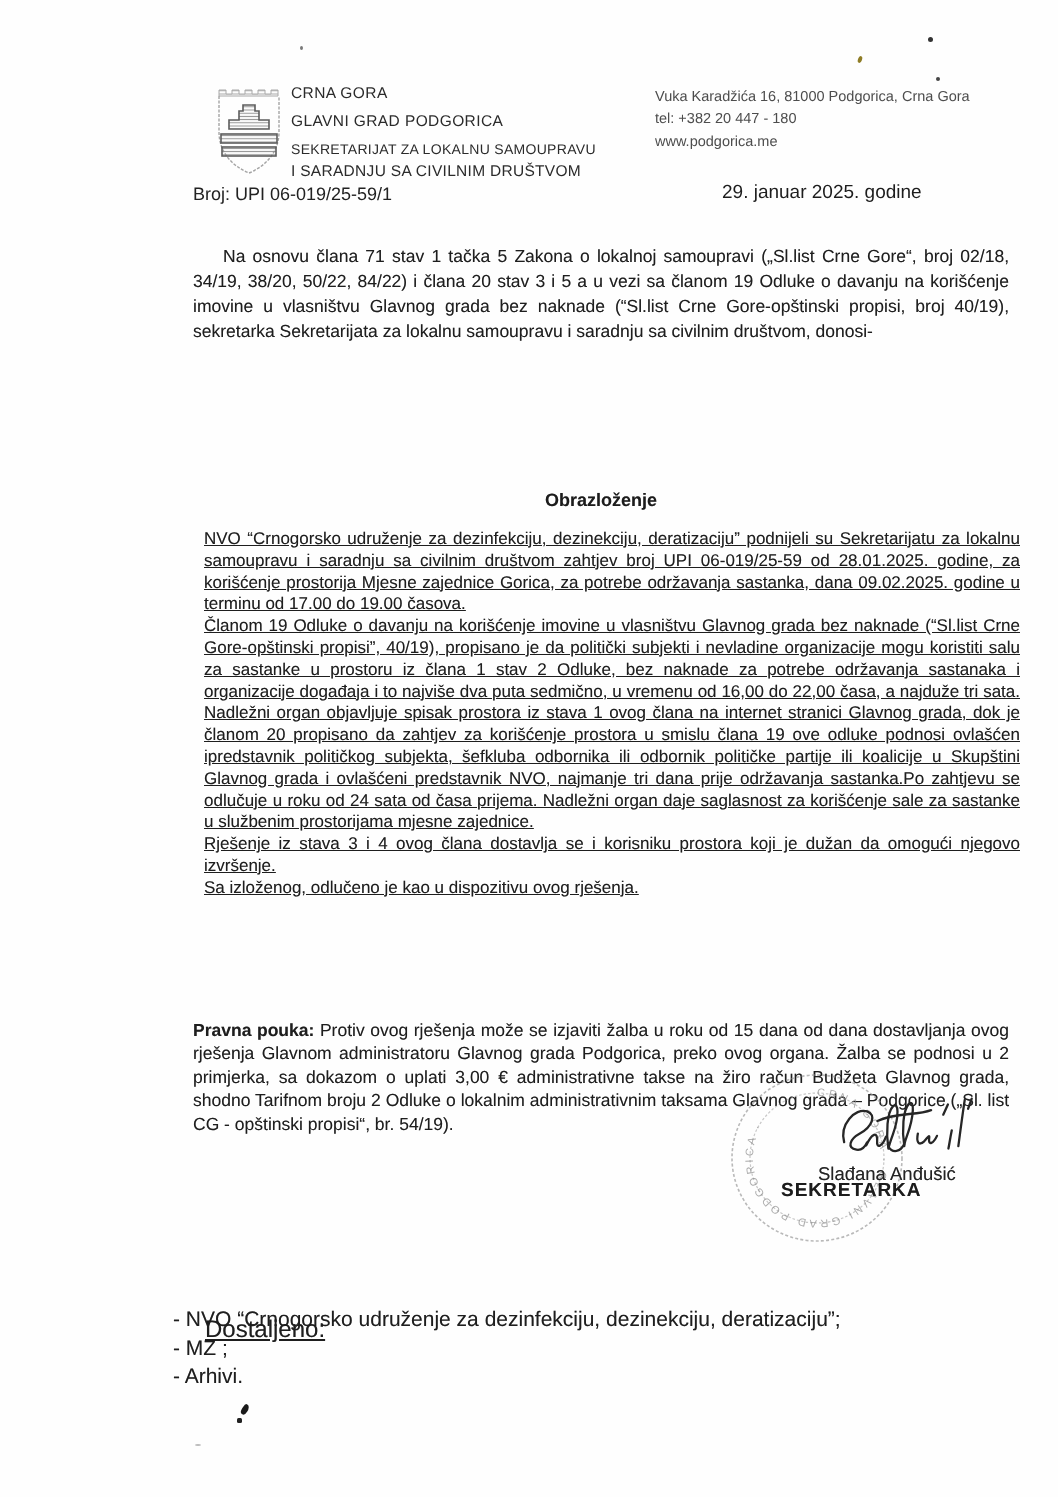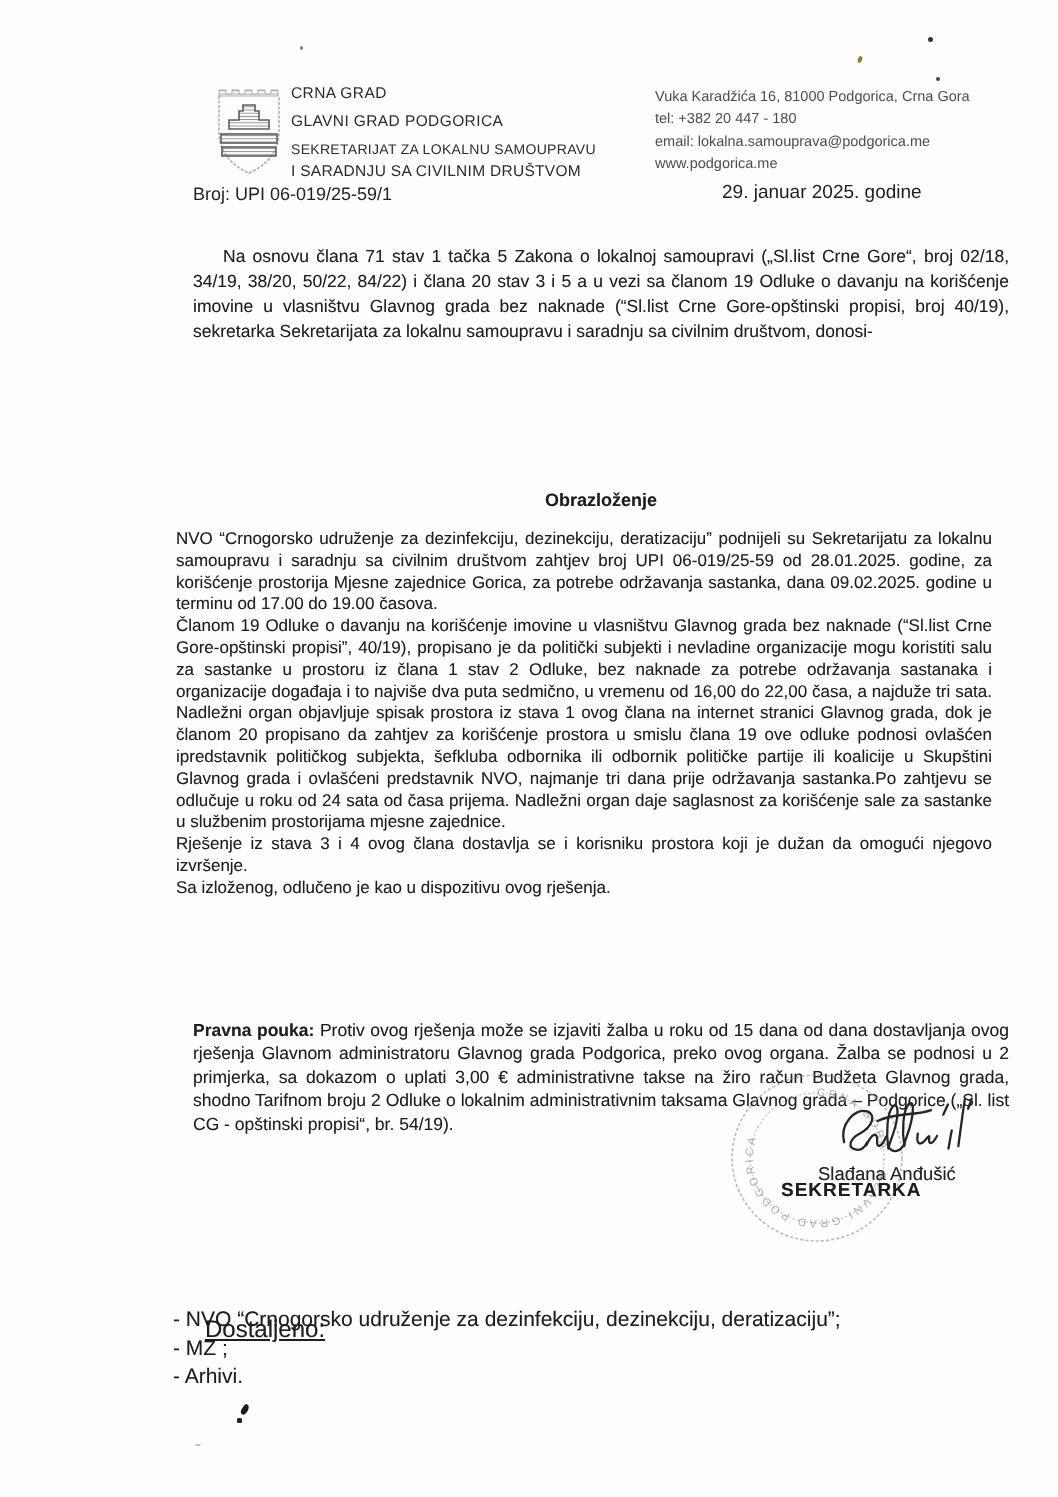--- a/index.html
+++ b/index.html
@@ -28,21 +28,21 @@
   .doc-text{
     text-align:justify;
     color:#1e1e1e;
     text-shadow:0 0 .4px rgba(0,0,0,.35);
   }
   .preamble{left:193px;top:226px;width:816px;font-size:17.5px;line-height:25.2px;text-indent:30px;}
   .h-center{left:193px;width:816px;text-align:center;font-weight:bold;color:#1c1c1c;text-shadow:0 0 .4px rgba(0,0,0,.35);}
   .h-rjesenje{top:359px;font-size:18px;letter-spacing:.5px;}
   .decision{left:193px;top:398px;width:816px;font-size:17.5px;line-height:24px;}
   .h-obrazlozenje{top:490px;font-size:18px;}
-  .body-block{left:176px;top:528px;width:816px;font-size:17px;line-height:21.8px;}
+  .body-block{left:204px;top:528px;width:816px;font-size:17px;line-height:21.8px;text-decoration:underline;}
   .body-block p{margin:0;}
   .legal{left:193px;top:1001px;width:816px;font-size:17.5px;line-height:23.6px;}
   .bold-lead{font-weight:bold;}
   
   .stamp{left:727px;top:1070px;width:180px;height:176px;}
   .signature-scrawl{left:830px;top:1092px;width:150px;height:90px;transform:rotate(-2deg);}
   .sig-name{left:770px;top:1163px;font-size:18.5px;color:#242424;text-shadow:0 0 .4px rgba(0,0,0,.35);margin-left:48px;}
   .sig-title{left:781px;top:1180px;font-size:19px;font-weight:bold;letter-spacing:1px;color:#1c1c1c;text-shadow:0 0 .5px rgba(0,0,0,.4);}
   
   .dist-label{left:205px;top:1316px;font-size:24px;text-decoration:underline;}
@@ -76,30 +76,29 @@
 
     <path d="M7 16 L7 52 C7 72 20 86 37 93 C54 86 67 72 67 52 L67 16" fill="none" stroke="#9a9a9a" stroke-width="1.4" stroke-dasharray="3 1.5" opacity="0.9"></path>
 
     <path d="M17 49 v-9 h10 v-9 h4 v-6 h12 v6 h4 v9 h10 v9 z" fill="url(#hatch)" stroke="#5d5d5d" stroke-width="1.6"></path>
 
     <rect x="9" y="54" width="56" height="9" fill="url(#hatch)" stroke="#5d5d5d" stroke-width="1.6"></rect>
     <rect x="10" y="67" width="54" height="9" fill="url(#hatch)" stroke="#5d5d5d" stroke-width="1.6"></rect>
   </svg>
 
   <div class="abs org-block">
-    <div class="org-line1">CRNA GRAD</div>
+    <div class="org-line1">CRNA GORA</div>
     <div class="org-line2">GLAVNI GRAD PODGORICA</div>
     <div class="org-line3">SEKRETARIJAT ZA LOKALNU SAMOUPRAVU</div>
     <div class="org-line4">I SARADNJU SA CIVILNIM DRUŠTVOM</div>
   </div>
 
   <div class="abs contact-block">
     <div>Vuka Karadžića 16, 81000 Podgorica, Crna Gora</div>
     <div>tel: +382 20 447 - 180</div>
-    <div>email: lokalna.samouprava@podgorica.me</div>
     <div>www.podgorica.me</div>
   </div>
 
   <div class="abs ref-number">Broj: UPI 06-019/25-59/1</div>
   <div class="abs ref-date">29. januar 2025. godine</div>
 
   <p class="abs doc-text preamble">Na osnovu člana 71 stav 1 tačka 5 Zakona o lokalnoj samoupravi („Sl.list Crne Gore“, broj 02/18, 34/19, 38/20, 50/22, 84/22) i člana  20 stav 3 i 5 a u vezi sa članom 19  Odluke o davanju na korišćenje imovine u vlasništvu Glavnog grada bez naknade (“Sl.list Crne Gore-opštinski propisi, broj 40/19), sekretarka Sekretarijata za lokalnu samoupravu i saradnju sa civilnim društvom, donosi-</p>
 
 
 

